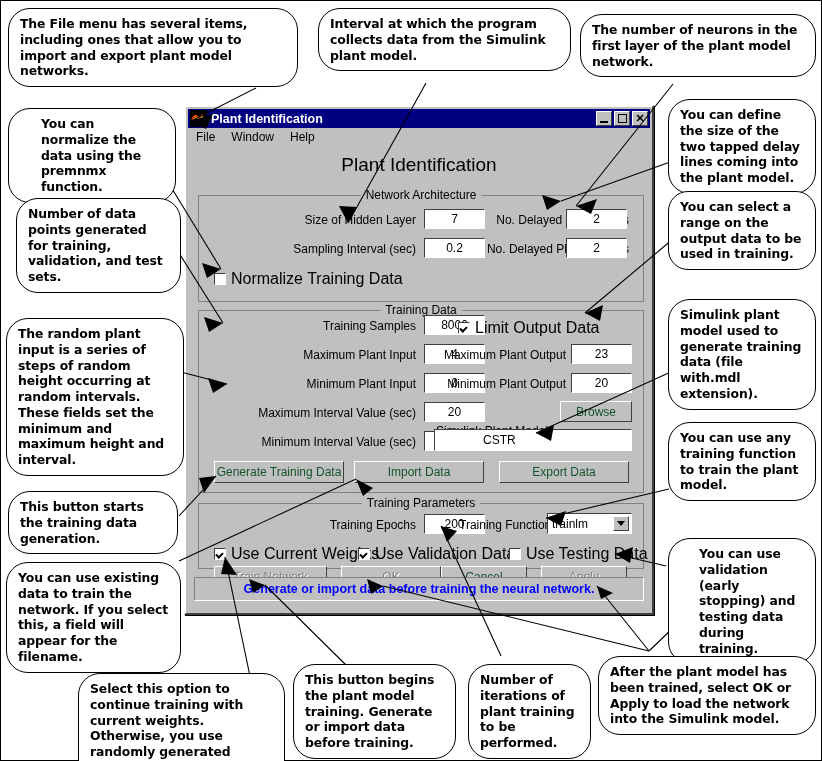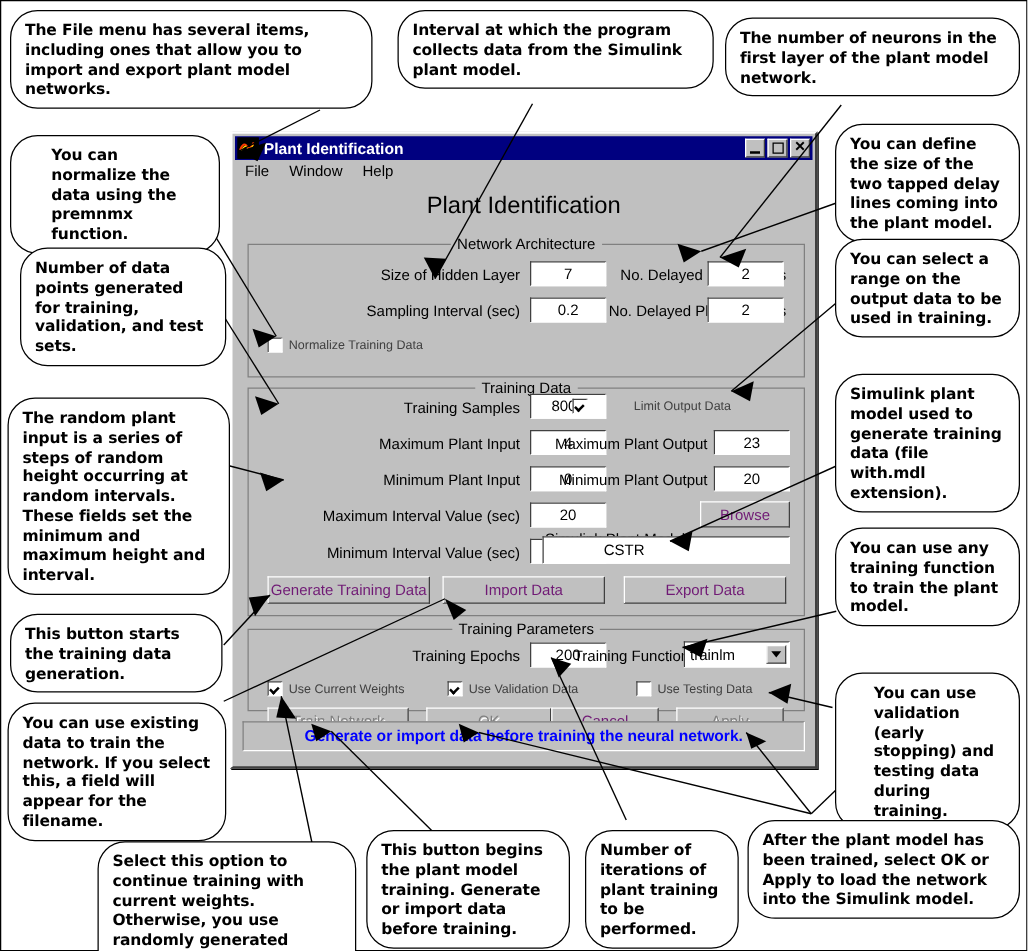--- a/index.html
+++ b/index.html
@@ -105,27 +105,27 @@
     box-sizing:border-box;
     font-size:12px;color:#000;
     display:flex;align-items:center;justify-content:center;
   }
   .field.lefttext{justify-content:flex-start;padding-left:4px;}
 
   .btn{
     position:absolute;background:#c0c0c0;
     border-top:1.5px solid #ffffff;border-left:1.5px solid #ffffff;
     border-right:1.5px solid #404040;border-bottom:1.5px solid #404040;
-    box-sizing:border-box;font-size:12px;color:#701a75;
+    box-sizing:border-box;font-size:12px;color:#14532d;
     display:flex;align-items:center;justify-content:center;
     cursor:default;
   }
   .btn.disabled{color:#808080;text-shadow:1px 1px 0 #ffffff;}
 
-  .chk{position:absolute;display:flex;align-items:center;font-size:10px;color:#404040;white-space:nowrap;}
+  .chk{position:absolute;display:flex;align-items:center;font-size:16px;color:#000000;white-space:nowrap;}
   .chk .box{
     width:12px;height:12px;background:#fff;margin-right:5px;flex:0 0 auto;
     border-top:1.5px solid #404040;border-left:1.5px solid #404040;
     border-right:1.5px solid #ffffff;border-bottom:1.5px solid #ffffff;
     box-sizing:border-box;position:relative;
   }
   .chk .box.on::after{
     content:"";position:absolute;left:1px;top:3px;width:5px;height:3px;
     border-left:2px solid #000;border-bottom:2px solid #000;
     transform:rotate(-45deg);
@@ -232,21 +232,21 @@
   <div class="callout" style="left:317px;top:7px;width:253px;">Interval at which the program collects data from the Simulink plant model.</div>
 
   <div class="callout" style="left:579px;top:13px;width:236px;">The number of neurons in the first layer of the plant model network.</div>
 
   <div class="callout" style="left:7px;top:107px;width:168px;padding-left:32px;">You can normalize the data using the premnmx function.</div>
 
   <div class="callout" style="left:667px;top:98px;width:148px;">You can define the size of the two tapped delay lines coming into the plant model.</div>
 
   <div class="callout" style="left:15px;top:197px;width:165px;">Number of data points generated for training, validation, and test sets.</div>
 
-  <div class="callout" style="left:667px;top:190px;width:148px;">You can select a range on the output data to be used in training.</div>
+  <div class="callout" style="left:667px;top:190px;width:148px;border-radius:20px;">You can select a range on the output data to be used in training.</div>
 
   <div class="callout" style="left:5px;top:317px;width:178px;">The random plant input is a series of steps of random height occurring at random intervals. These fields set the minimum and maximum height and interval.</div>
 
   <div class="callout" style="left:667px;top:298px;width:148px;">Simulink plant model used to generate training data (file with.mdl extension).</div>
 
   <div class="callout" style="left:7px;top:490px;width:170px;">This button starts the training data generation.</div>
 
   <div class="callout" style="left:667px;top:421px;width:148px;">You can use any training function to train the plant model.</div>
 
   <div class="callout" style="left:5px;top:561px;width:175px;">You can use existing data to train the network. If you select this, a field will appear for the filename.</div>
@@ -326,21 +326,21 @@
 
     <div class="lbl" style="left:40px;top:270px;width:190px;">Minimum Plant Input</div>
     <div class="field" style="left:238px;top:266px;width:61px;height:20px;">0</div>
 
     <div class="lbl" style="left:20px;top:299px;width:210px;">Maximum Interval Value (sec)</div>
     <div class="field" style="left:238px;top:295px;width:61px;height:20px;">20</div>
 
     <div class="lbl" style="left:20px;top:328px;width:210px;">Minimum Interval Value (sec)</div>
     <div class="field" style="left:238px;top:324px;width:61px;height:20px;">5</div>
 
-    <div class="chk" style="left:272px;top:212px;gap:32px;">
+    <div class="chk" style="left:272px;top:212px;">
       <span class="box on"></span>
       <span>Limit Output Data</span>
     </div>
 
     <div class="lbl" style="left:250px;top:241px;width:130px;">Maximum Plant Output</div>
     <div class="field" style="left:385px;top:237px;width:61px;height:20px;">23</div>
 
     <div class="lbl" style="left:250px;top:270px;width:130px;">Minimum Plant Output</div>
     <div class="field" style="left:385px;top:266px;width:61px;height:20px;">20</div>
 

